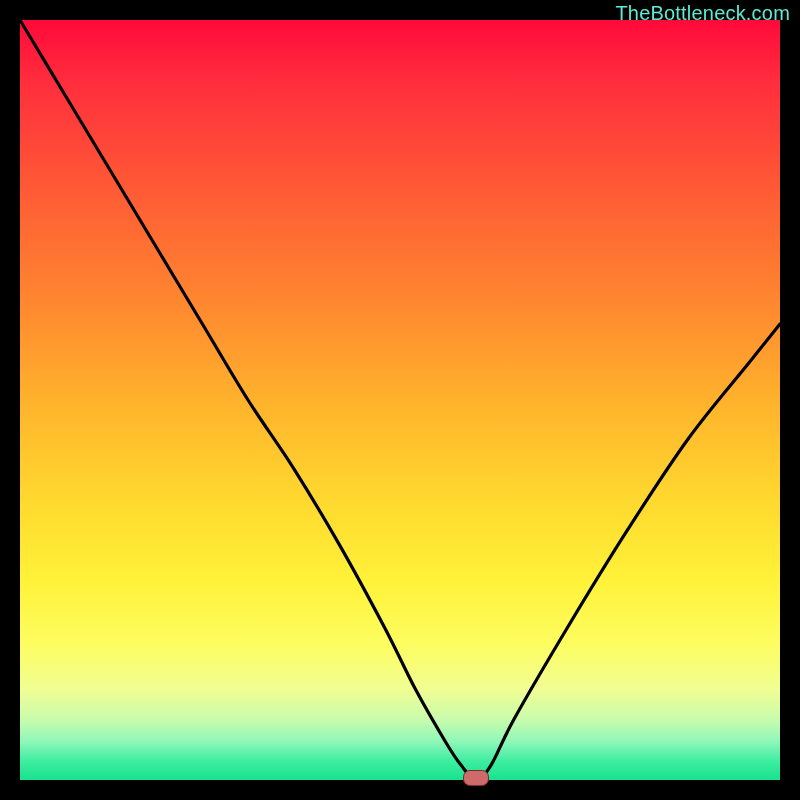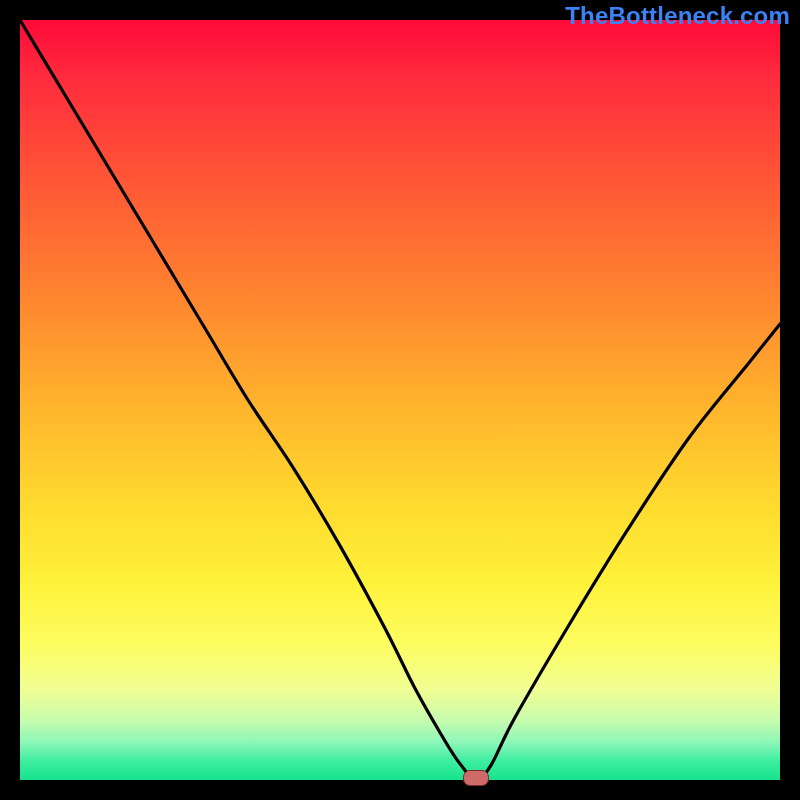--- a/index.html
+++ b/index.html
@@ -14,23 +14,23 @@
   .frame {
     position: relative;
     width: 800px;
     height: 800px;
     background: #000;
   }
   .watermark {
     position: absolute;
     top: 2px;
     right: 10px;
-    color: #3b82f6;
-    font-size: 24px;
-    font-weight: 700;
+    color: #5eead4;
+    font-size: 20px;
+    font-weight: 400;
     letter-spacing: 0.2px;
     z-index: 5;
   }
   .plot-area {
     position: absolute;
     left: 20px;
     top: 20px;
     width: 760px;
     height: 760px;
     background: linear-gradient(

